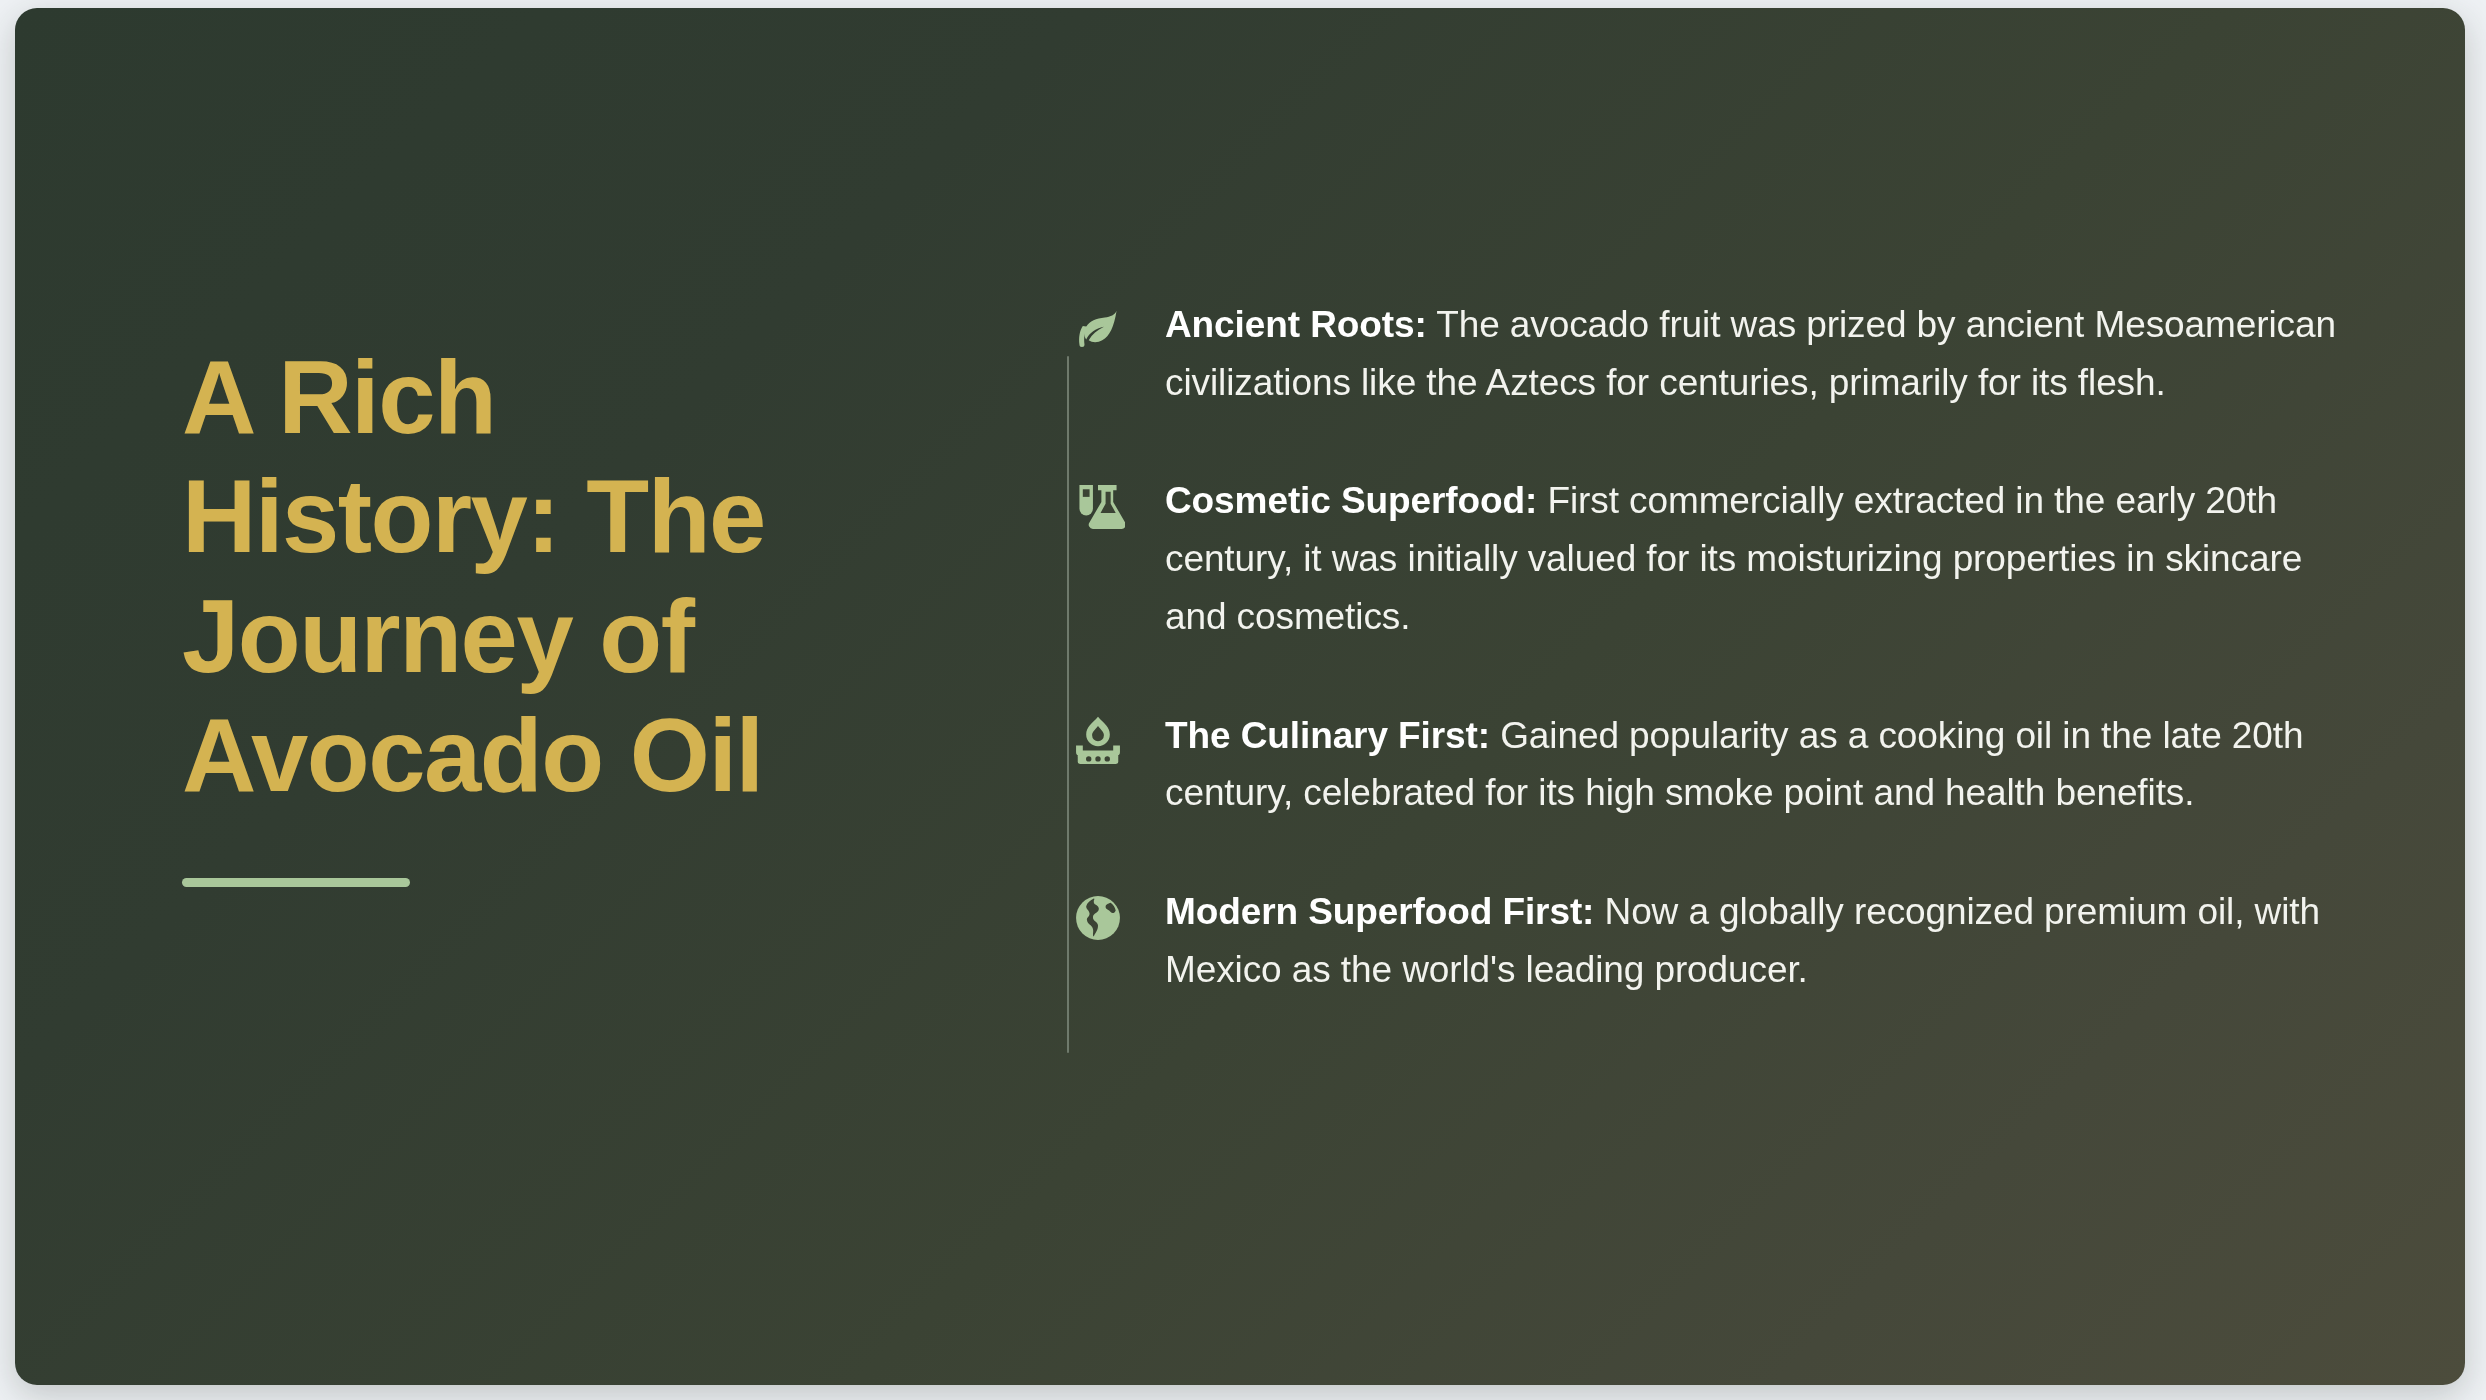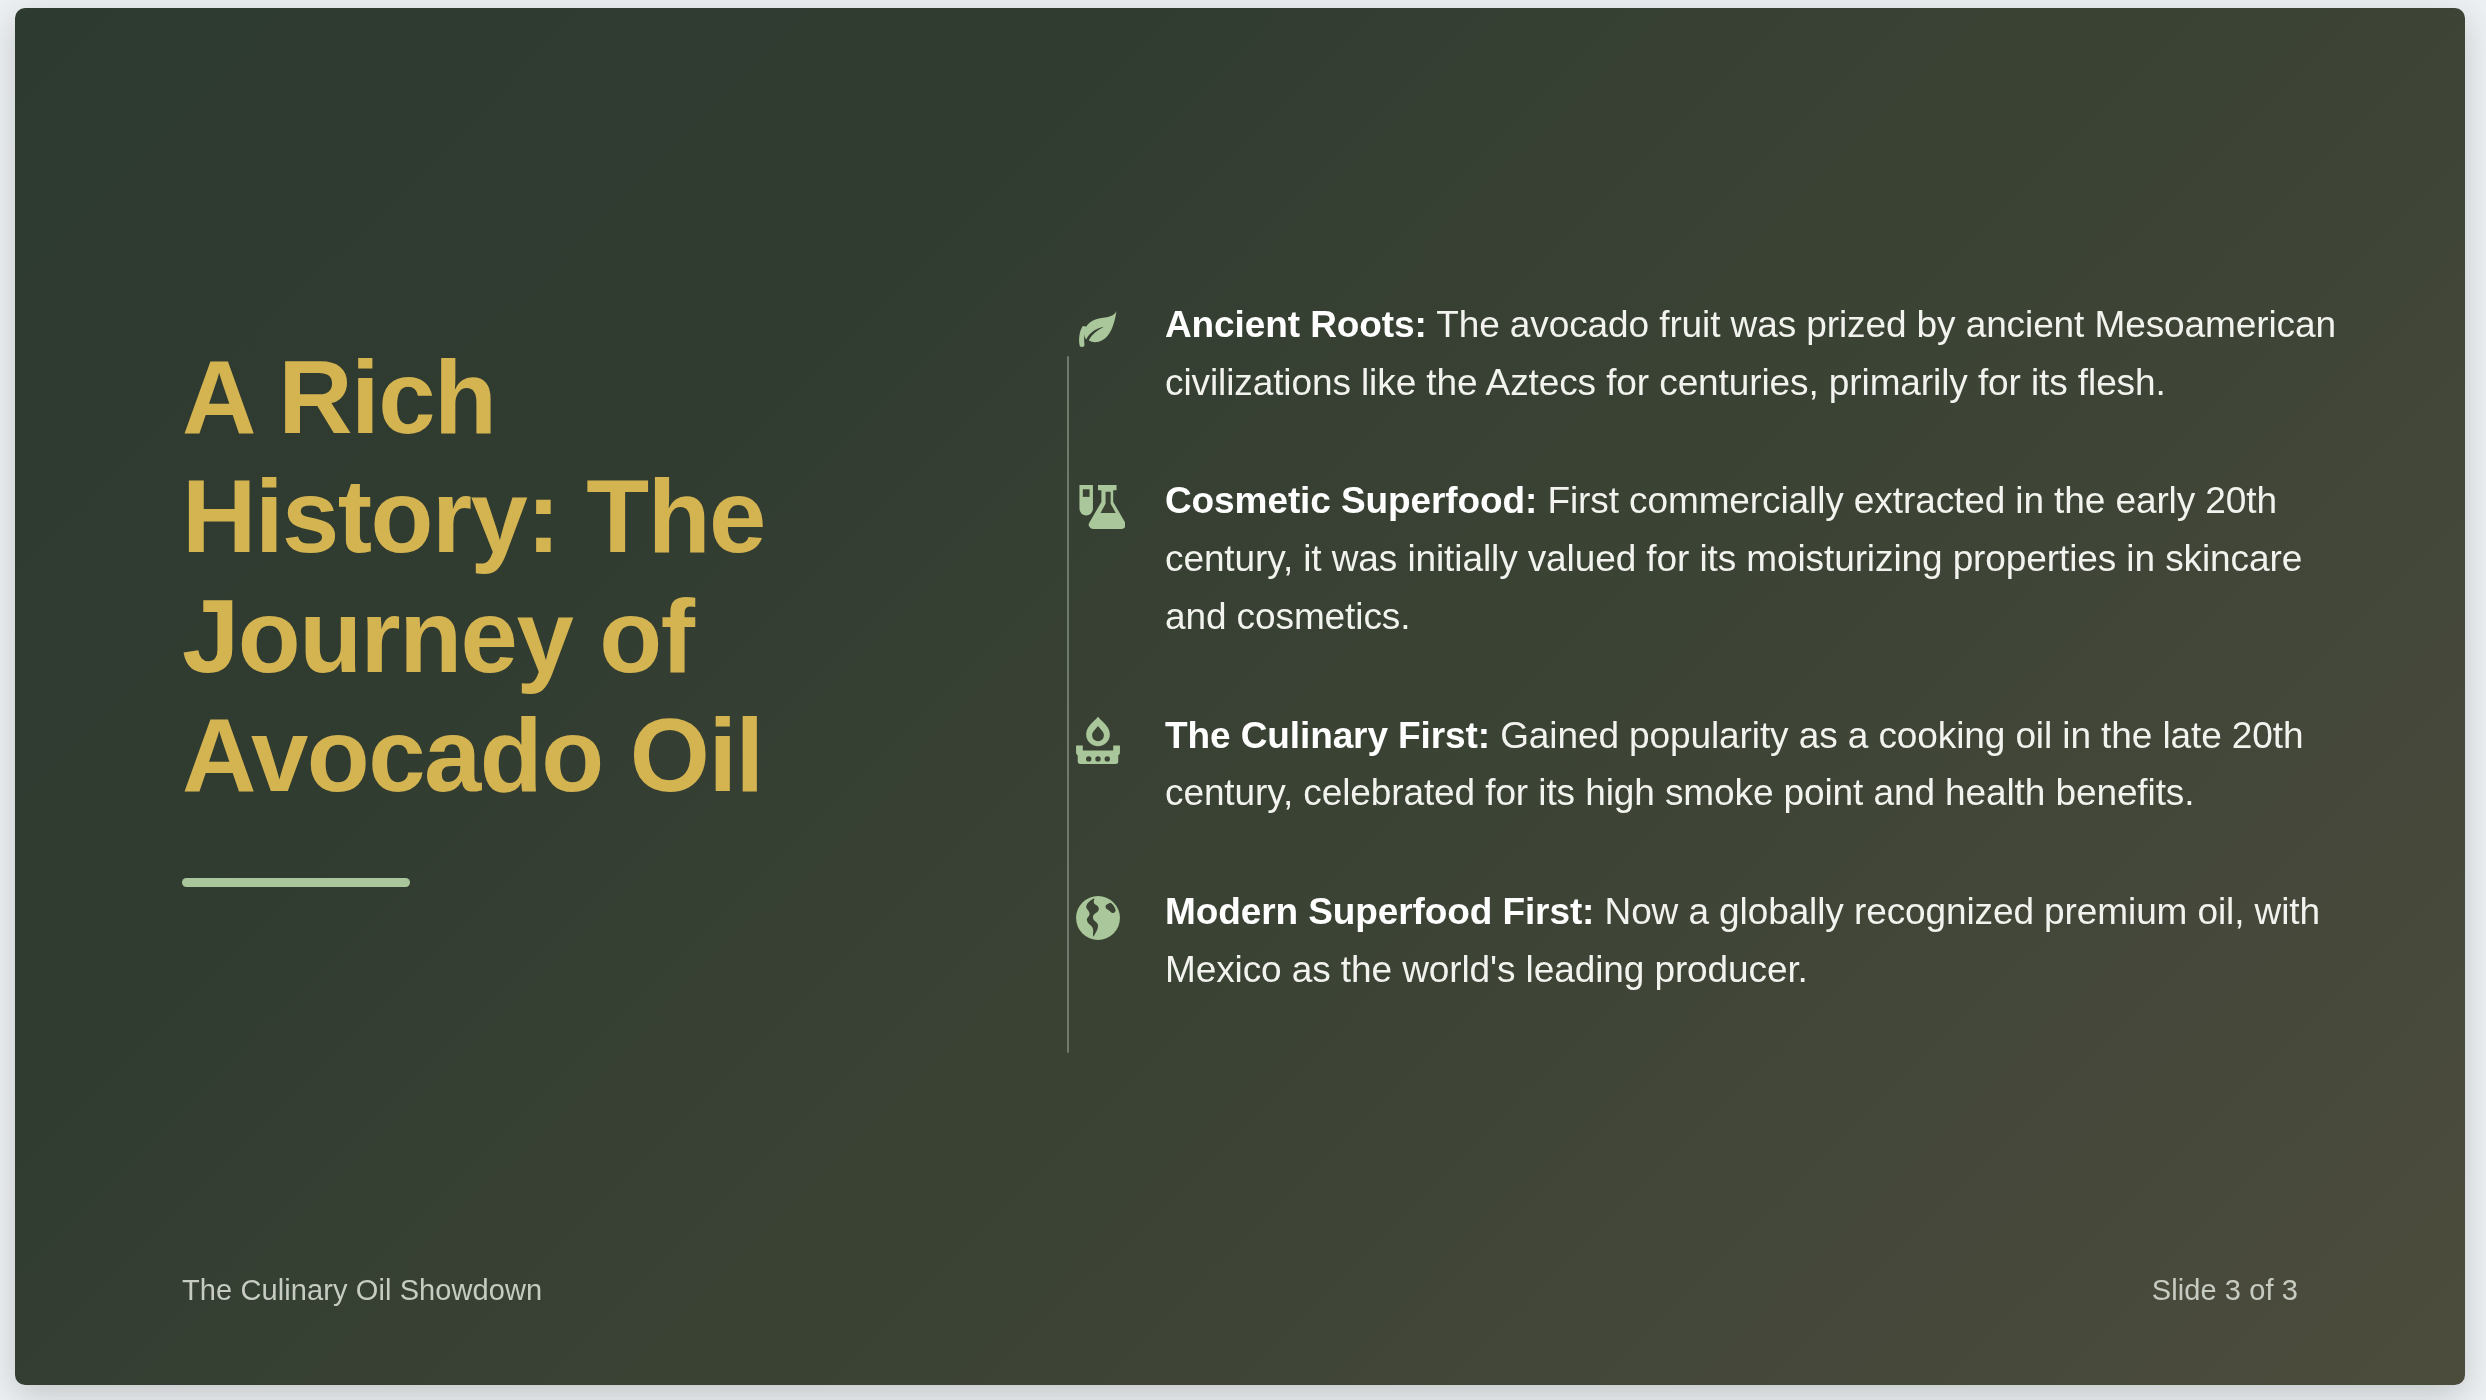--- a/index.html
+++ b/index.html
@@ -19,21 +19,21 @@
     background:#eef1f4;
   }
 
   
   .slide{
     position:absolute;
     left:15px;
     top:8px;
     width:2450px;
     height:1377px;
-    border-radius:10px;
+    border-radius:22px;
     background:linear-gradient(135deg,#2d3a2f 0%,#313c31 28%,#3b4334 58%,#45483a 82%,#4c4c3c 100%);
     box-shadow:0 10px 34px rgba(35,45,35,0.22);
     overflow:hidden;
   }
 
   
   .slide-body{
     position:absolute;
     left:0; top:0;
     width:100%;
@@ -206,19 +206,15 @@
             </svg>
           </span>
           <div class="bullet-text">
             <span class="bullet-lead">Modern Superfood First:</span><span> Now a globally recognized premium oil, with Mexico as the world's leading producer.</span>
           </div>
         </div>
 
       </div>
     </div>
 
-    <div class="slide-footer">
-      <span class="footer-text">The Culinary Oil Showdown</span>
-      <span class="footer-text">Slide 3 of 3</span>
-    </div>
 
   </div>
 </div>
 
 </body></html>

